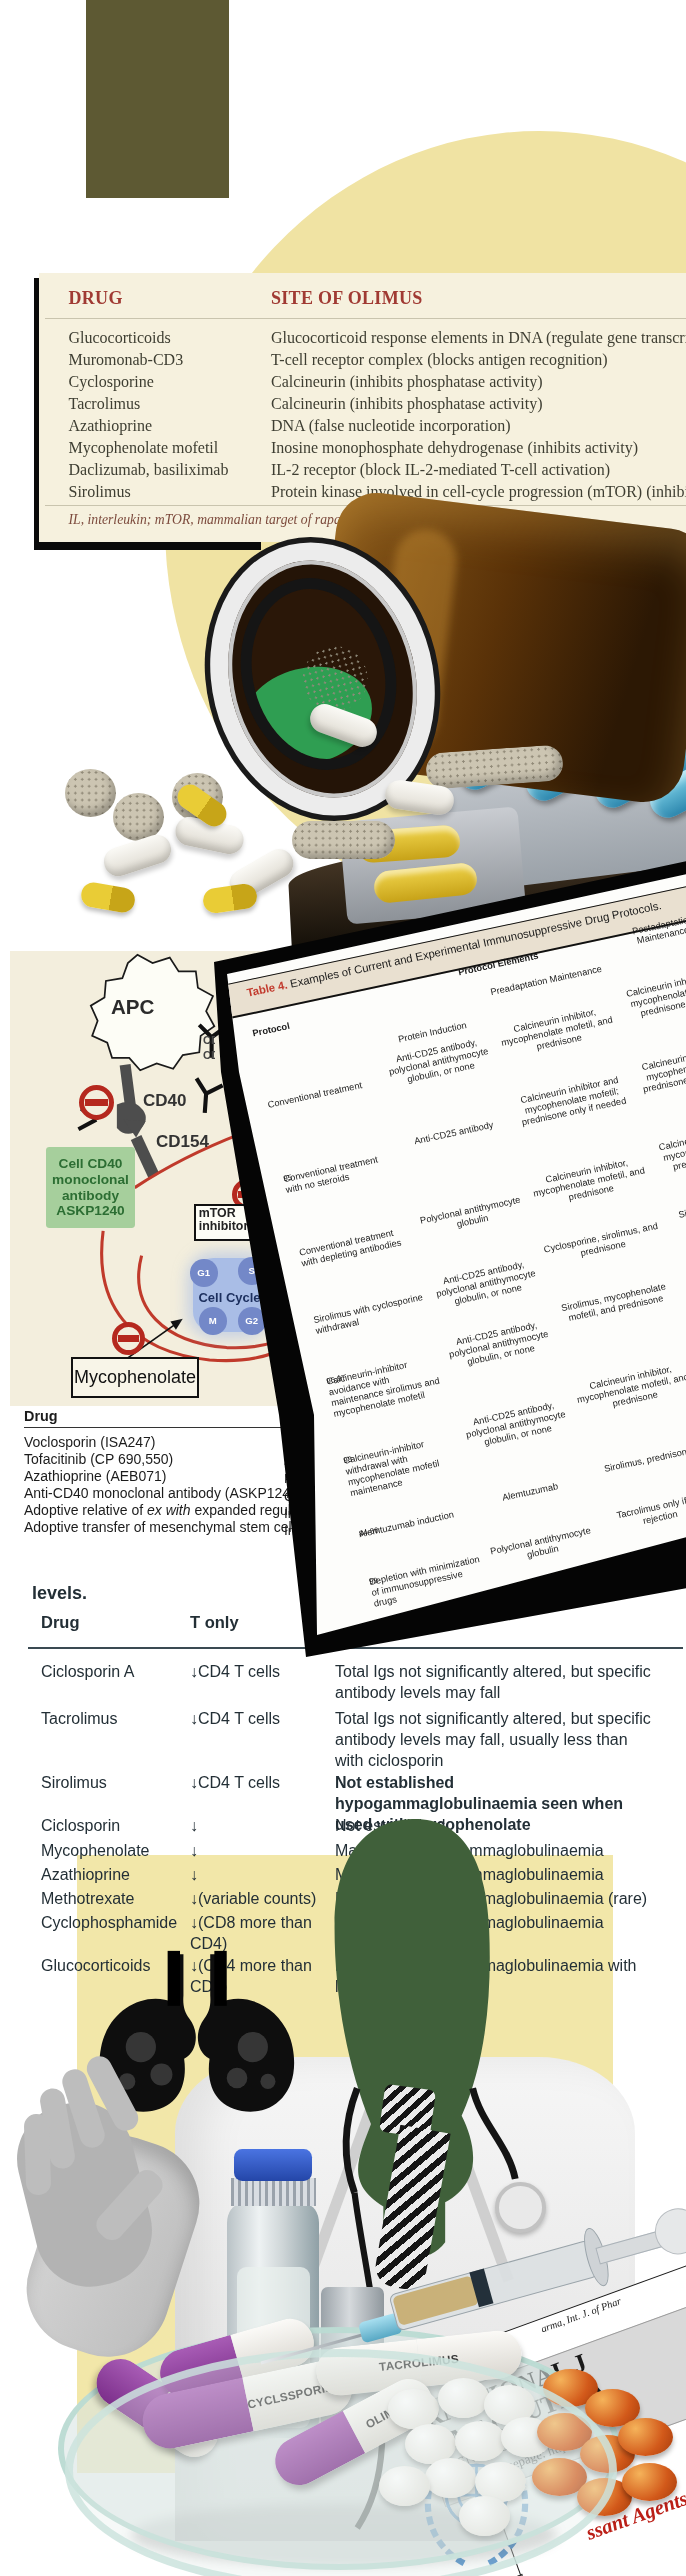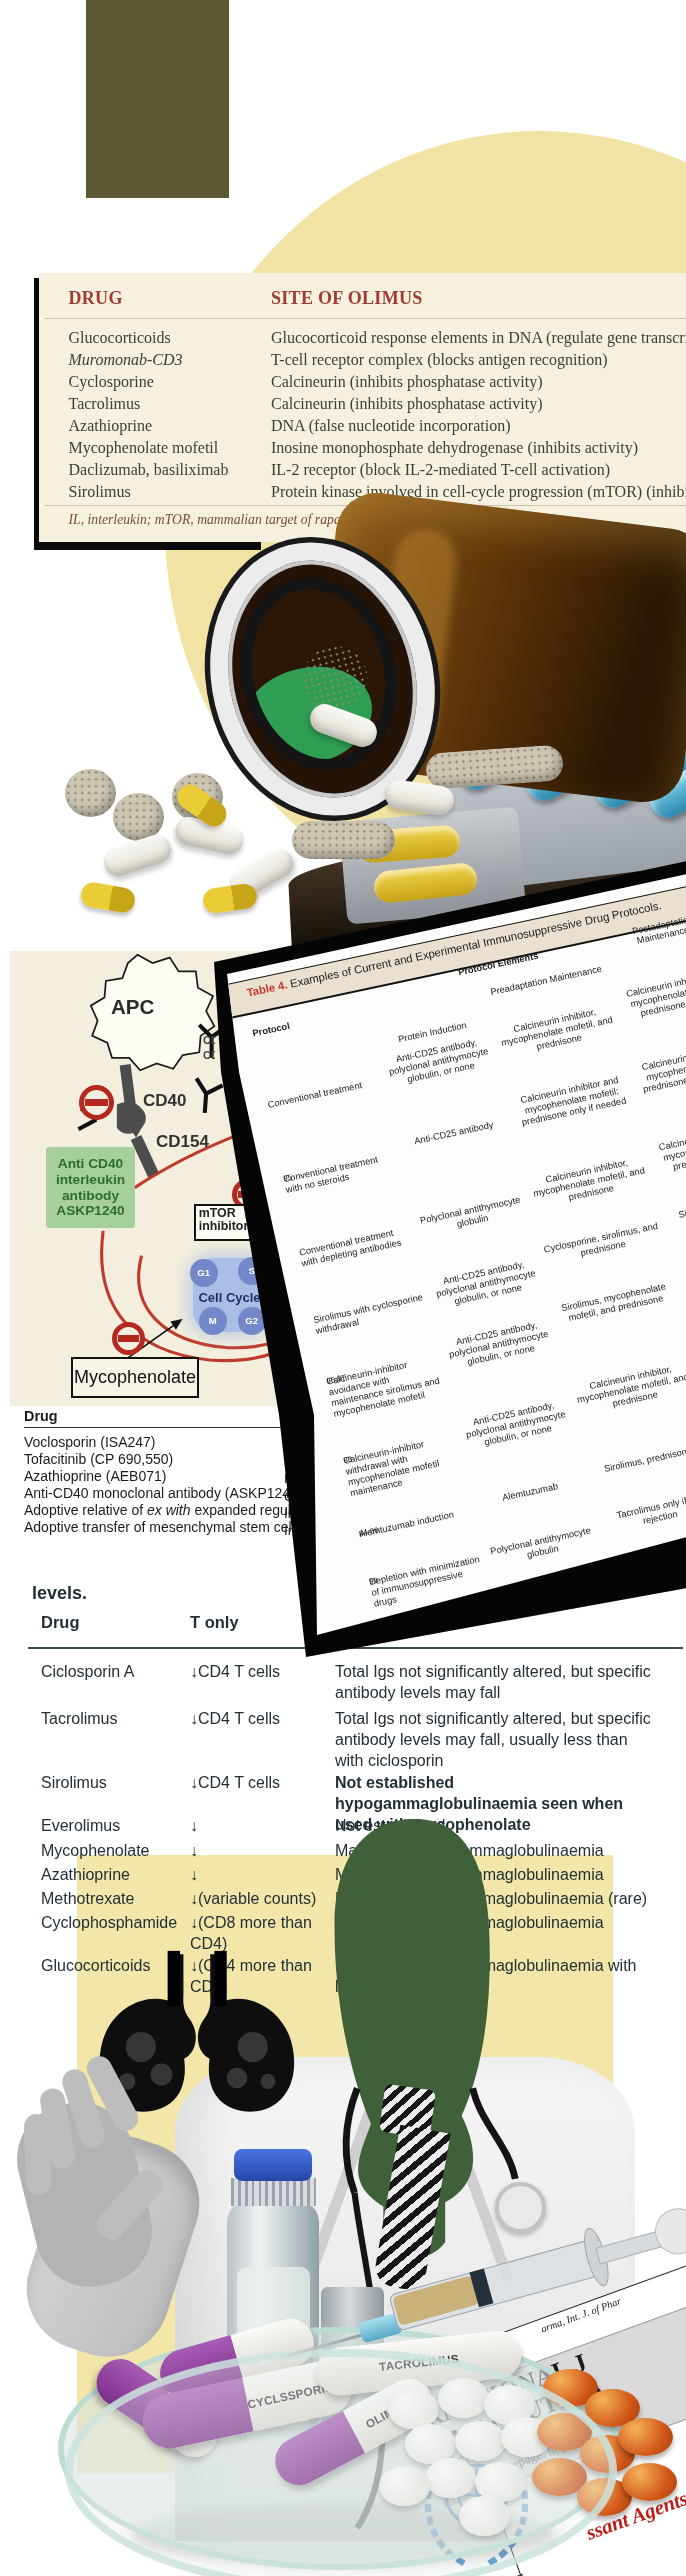--- a/index.html
+++ b/index.html
@@ -190,21 +190,21 @@
   <div class="abs" id="olive-rect"></div>
   <div class="abs" id="yellow-rect"></div>
 
   <div class="abs" id="site-shadow"></div>
   <div class="abs" id="site-table">
     <div class="hdr" style="left:29.5px;">DRUG</div>
     <div class="hdr" style="left:232px;">SITE OF OLIMUS</div>
     <div class="rule1"></div>
     <div class="row" style="left:29.5px;top:56px;">Glucocorticoids</div>
     <div class="row" style="left:232px;top:56px;">Glucocorticoid response elements in DNA (regulate gene transcription)</div>
-    <div class="row" style="left:29.5px;top:78px;font-style:italic;">Muromonab-CD3</div>
+    <div class="row" style="left:29.5px;top:78px;">Muromonab-CD3</div>
     <div class="row" style="left:232px;top:78px;">T-cell receptor complex (blocks antigen recognition)</div>
     <div class="row" style="left:29.5px;top:100px;">Cyclosporine</div>
     <div class="row" style="left:232px;top:100px;">Calcineurin (inhibits phosphatase activity)</div>
     <div class="row" style="left:29.5px;top:122px;">Tacrolimus</div>
     <div class="row" style="left:232px;top:122px;">Calcineurin (inhibits phosphatase activity)</div>
     <div class="row" style="left:29.5px;top:144px;">Azathioprine</div>
     <div class="row" style="left:232px;top:144px;">DNA (false nucleotide incorporation)</div>
     <div class="row" style="left:29.5px;top:166px;">Mycophenolate mofetil</div>
     <div class="row" style="left:232px;top:166px;">Inosine monophosphate dehydrogenase (inhibits activity)</div>
     <div class="row" style="left:29.5px;top:188px;">Daclizumab, basiliximab</div>
@@ -285,21 +285,21 @@
     <div class="cdfrag" style="left:203px;top:1049px;">CD</div>
     <div class="abs nosign" style="left:79px;top:1085px;width:25px;height:25px;">
         <div class="bar"></div>
       </div>
     <div class="abs nosign" style="left:232px;top:1179px;width:20.6px;height:20.6px;">
         <div class="bar"></div>
       </div>
     <div class="abs nosign" style="left:112px;top:1322px;width:23.4px;height:23.4px;">
         <div class="bar"></div>
       </div>
-    <div class="abs" id="greenbox">Anti CD40 interleukin antibody ASKP1240</div>
+    <div class="abs" id="greenbox">Cell CD40 monoclonal antibody ASKP1240</div>
     <div class="abs" id="mtorbox">mTOR inhibitor</div>
     <div class="abs" id="cellcycle"></div>
     <div class="phase" style="left:190px;top:1259px;">G1</div>
     <div class="phase" style="left:238px;top:1257px;">S</div>
     <div class="phase" style="left:199px;top:1307px;">M</div>
     <div class="phase" style="left:238px;top:1307px;">G2</div>
     <div id="cc-label">Cell Cycle</div>
     <div class="abs" id="mycobox">Mycophenolate</div>
   </div>
 
@@ -327,21 +327,21 @@
     <div class="mainrule"></div>
     <div class="cell colA" style="top:1661px;">Ciclosporin A</div>
     <div class="cell colB" style="top:1661px;">↓CD4 T cells</div>
     <div class="cell colC" style="top:1661px;">Total Igs not significantly altered, but specific antibody levels may fall</div>
     <div class="cell colA" style="top:1708px;">Tacrolimus</div>
     <div class="cell colB" style="top:1708px;">↓CD4 T cells</div>
     <div class="cell colC" style="top:1708px;">Total Igs not significantly altered, but specific antibody levels may fall, usually less than with ciclosporin</div>
     <div class="cell colA" style="top:1772px;">Sirolimus</div>
     <div class="cell colB" style="top:1772px;">↓CD4 T cells</div>
     <div class="cell colC" style="top:1772px;font-weight:bold;">Not established hypogammaglobulinaemia seen when used with mycophenolate</div>
-    <div class="cell colA" style="top:1815px;">Everolimus</div>
+    <div class="cell colA" style="top:1815px;">Ciclosporin</div>
     <div class="cell colB" style="top:1815px;">↓</div>
     <div class="cell colC" style="top:1815px;">Not established</div>
     <div class="cell colA" style="top:1840px;">Mycophenolate</div>
     <div class="cell colB" style="top:1840px;">↓</div>
     <div class="cell colC" style="top:1840px;">May cause hypogammaglobulinaemia</div>
     <div class="cell colA" style="top:1864px;">Azathioprine</div>
     <div class="cell colB" style="top:1864px;">↓</div>
     <div class="cell colC" style="top:1864px;">May cause hypogammaglobulinaemia</div>
     <div class="cell colA" style="top:1888px;">Methotrexate</div>
     <div class="cell colB" style="top:1888px;">↓(variable counts)</div>

